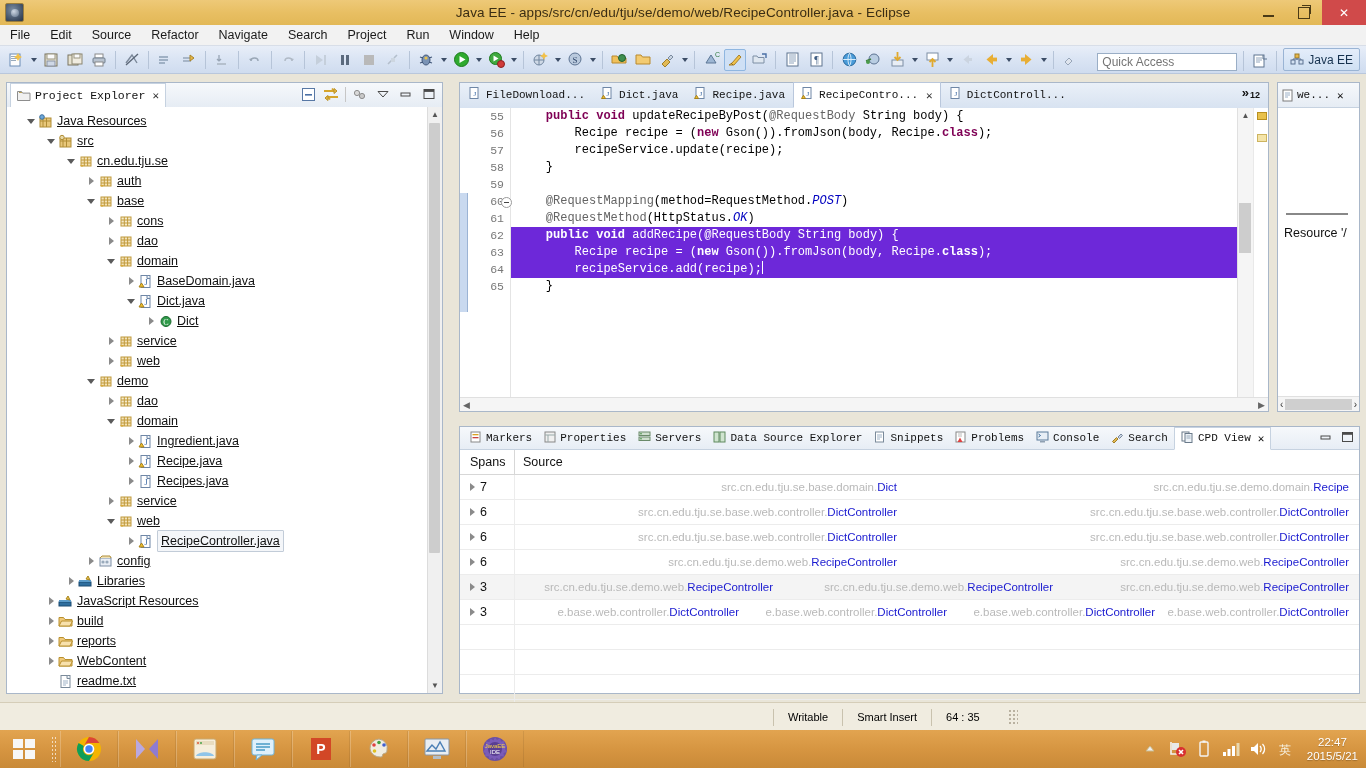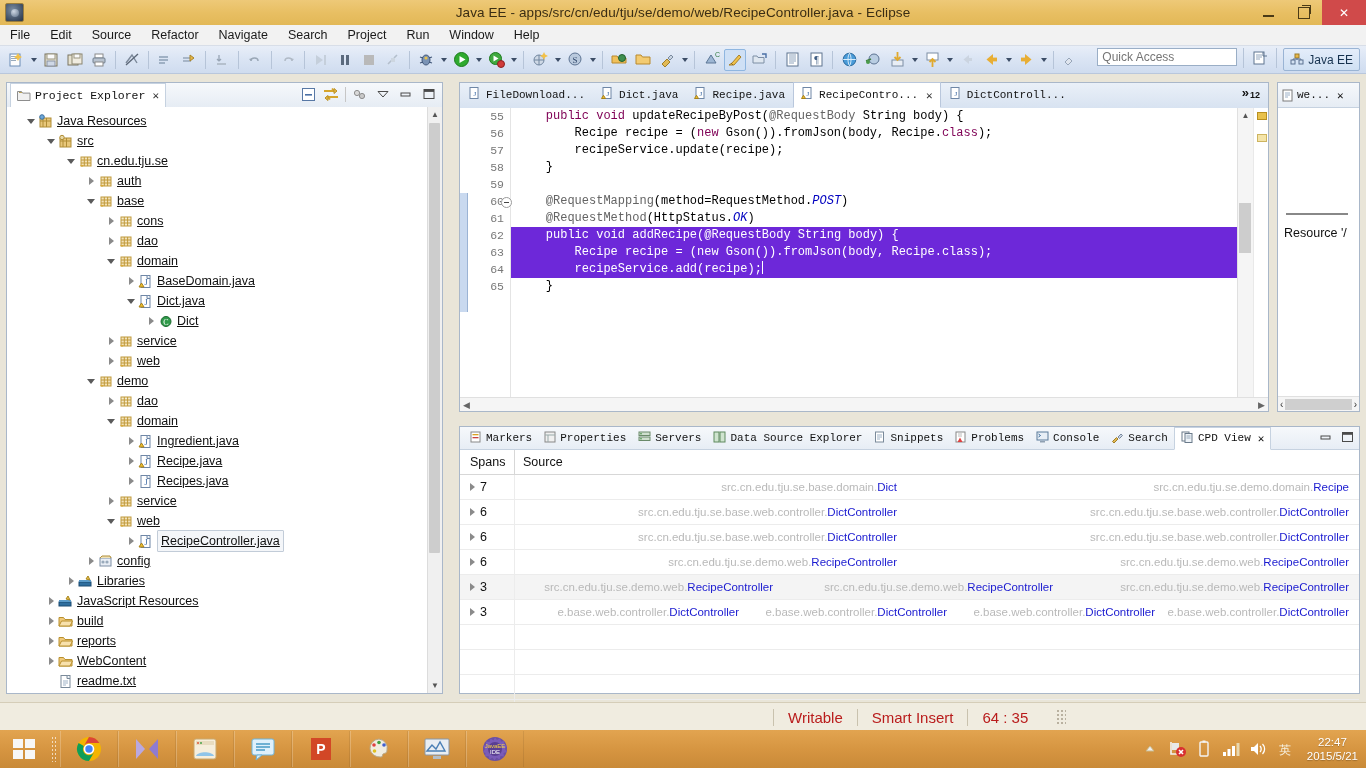--- a/index.html
+++ b/index.html
@@ -53,21 +53,21 @@
     border-bottom:1px solid #b9c7dc;
     display:flex;align-items:center;padding-left:4px;box-sizing:border-box;
   }
   .tb{width:22px;height:22px;margin:0 1px;border-radius:2px;position:relative;
       display:flex;align-items:center;justify-content:center;}
   .tb svg{display:block;}
   .tb.active{background:#cfe0f5;border:1px solid #8fb6e0;box-sizing:border-box;}
   .tbsep{width:1px;height:18px;background:#b6c4d8;margin:0 4px;}
   .tbcaret{width:11px;height:22px;display:flex;align-items:center;justify-content:center;}
   .tbcaret::after{content:"";border-left:3.5px solid transparent;border-right:3.5px solid transparent;border-top:4px solid #3c4d66;}
-  .qa-wrap{margin-left:auto;display:flex;align-items:flex-start;}
+  .qa-wrap{margin-left:auto;display:flex;align-items:flex-end;}
   .qa-input{
     width:140px;height:18px;background:#fff;border:1px solid #9aaec6;
     font-size:12px;color:#888;padding:0 4px;line-height:18px;box-sizing:border-box;
     font-family:"Liberation Sans",sans-serif;
   }
   .persp-sep{width:1px;height:20px;background:#b6c4d8;margin:0 6px;}
   .persp-btn{height:21px;display:flex;align-items:center;padding:0 6px;
     background:linear-gradient(180deg,#e4edfa,#cfe0f3);border:1px solid #9ab4d4;border-radius:2px;
     font-size:12px;color:#16324f;gap:4px;margin-right:6px;}
   .newpersp{width:20px;height:20px;display:flex;align-items:center;justify-content:center;}
@@ -122,21 +122,21 @@
   .ed-body{position:absolute;left:0;top:25px;right:0;bottom:0;background:#fff;display:flex;}
   .gutter{width:50px;background:#fff;border-right:1px solid #e4e4e4;position:relative;flex:none;}
   .ln{height:17px;line-height:17px;text-align:right;padding-right:6px;
     font-family:"Liberation Mono","DejaVu Sans Mono",monospace;font-size:11.5px;color:#787878;}
   .annobar{position:absolute;left:0;top:0;width:9px;}
   .annoseg{position:absolute;left:0;width:7px;background:#c9d9ef;border-right:1px solid #9bb3d4;}
   .code{flex:1;position:relative;overflow:hidden;}
   .cline{height:17px;line-height:17px;white-space:pre;
     font-family:"Liberation Mono","DejaVu Sans Mono",monospace;font-size:12px;color:#000;padding-left:6px;}
   .cline.sel{background:#6d28d9;color:#fff;}
-  .kw{color:#7f0055;font-weight:normal;}
+  .kw{color:#7f0055;font-weight:bold;}
   .anno{color:#646464;}
   .italic{font-style:italic;color:#0000c0;}
   .sel .kw,.sel .kw2,.sel .anno,.sel .italic{color:#fff;}
   .caret{display:inline-block;width:1px;height:13px;background:#000;vertical-align:-2px;}
   .sel .caret{background:#fff;}
   .fold{position:absolute;left:41px;width:9px;height:9px;border:1px solid #9a9a9a;border-radius:50%;
     background:#fff;display:flex;align-items:center;justify-content:center;}
   .fold::after{content:"";width:5px;height:1px;background:#444;}
   .ed-vscroll{width:15px;background:#f5f5f5;border-left:1px solid #e0e0e0;position:relative;flex:none;}
   .ed-vscroll .thumb{position:absolute;left:1px;top:95px;width:12px;height:50px;background:#cdcdcd;}
@@ -185,21 +185,21 @@
     font-size:11.5px;white-space:nowrap;}
   .pkg{color:#b9b9b9;}
   .cls{color:#1a1ad0;}
 
   
   .status{
     position:absolute;left:0;top:702px;width:1366px;height:28px;
     background:#f0ece0;border-top:1px solid #d5cdb8;display:flex;align-items:center;
   }
   .st-sep{width:1px;height:17px;background:#c9c2ae;}
-  .st-item{font-size:15px;color:#b91c1c;padding:0 14px;}
+  .st-item{font-size:11px;color:#000000;padding:0 14px;}
   .st-dots{width:10px;height:16px;margin-left:14px;
     background-image:radial-gradient(#b9b1a0 1px, transparent 1px);
     background-size:4px 4px;}
 
   
   .taskbar{position:absolute;left:0;top:730px;width:1366px;height:38px;
     background:linear-gradient(180deg,#e2a450 0%,#d59440 55%,#c98a38 100%);
     display:flex;align-items:center;}
   .startbtn{width:48px;height:38px;display:flex;align-items:center;justify-content:center;}
   .tgrip{width:6px;height:26px;margin:0 3px;

